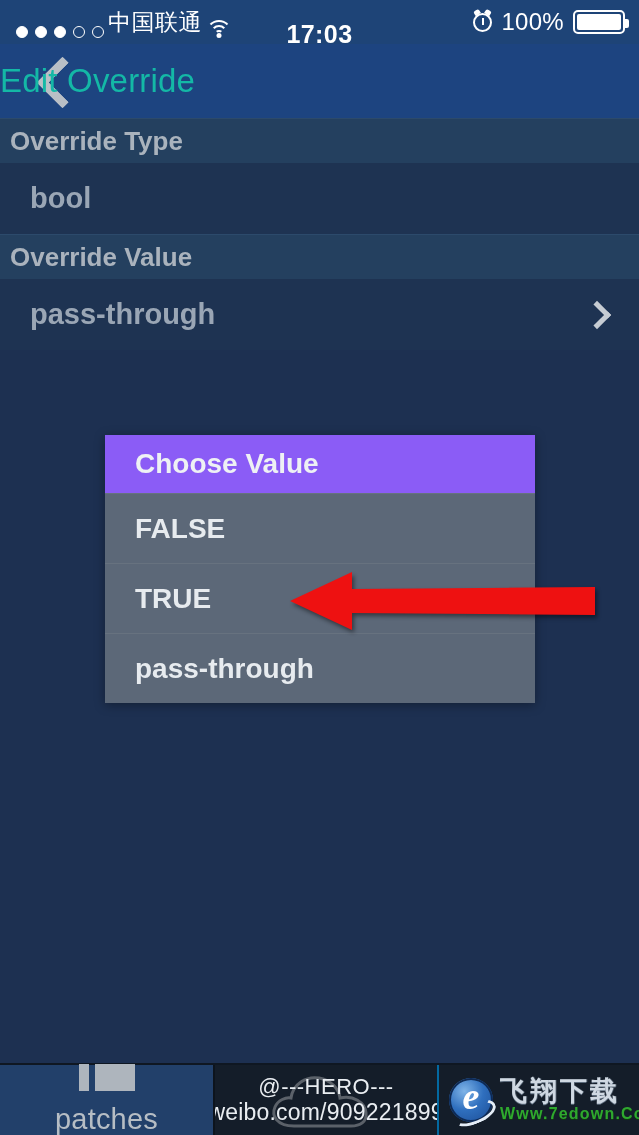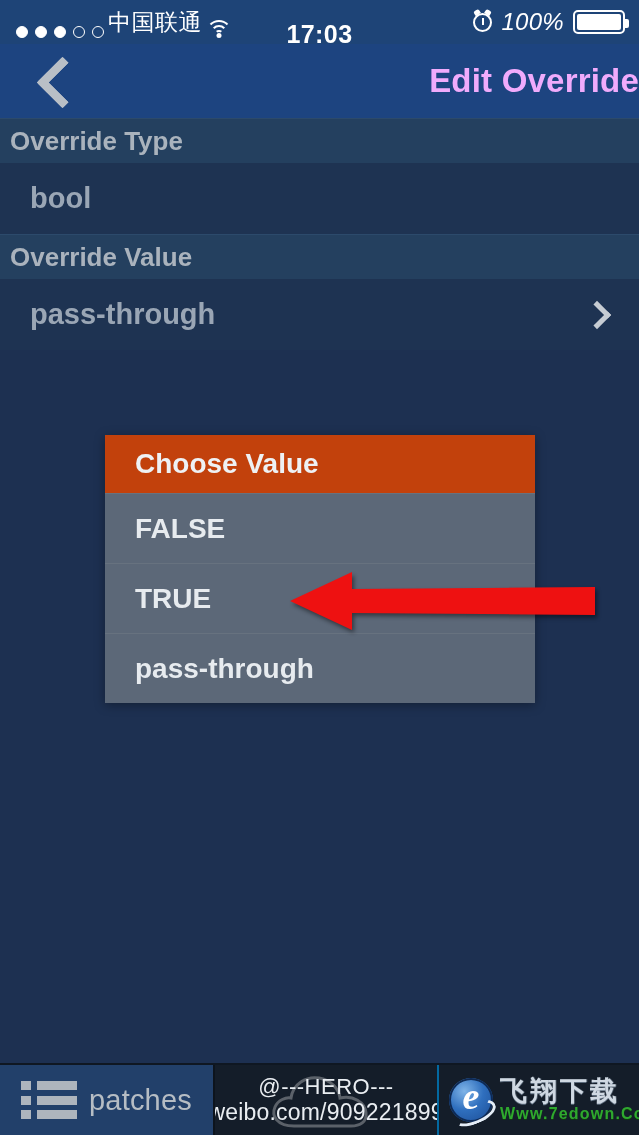--- a/index.html
+++ b/index.html
@@ -26,21 +26,21 @@
   .sb-carrier { font-size:23px; letter-spacing:.5px; font-weight:400; }
   .wifi { width:26px; height:19px; position:relative; display:inline-block; }
   .wifi span { position:absolute; left:50%; transform:translateX(-50%); border:2.2px solid #fff; border-bottom-color:transparent; border-left-color:transparent; border-right-color:transparent; border-radius:50%; }
   .wifi .w1 { width:26px; height:26px; top:1px; }
   .wifi .w2 { width:17px; height:17px; top:6px; }
   .wifi .w3 { width:8px;  height:8px;  top:11px; }
   .wifi .wdot { width:5px; height:5px; border-radius:50%; background:#fff; border:none; top:14px; }
 
   .sb-center { position:absolute; left:0; width:639px; text-align:center; font-size:25px; font-weight:700; letter-spacing:.4px;margin-top:24px; }
 
-  .sb-right { position:absolute; right:14px; display:flex; align-items:center; gap:9px;font-style:italic; }
+  .sb-right { position:absolute; right:14px; display:flex; align-items:center; gap:9px; }
   .alarm { width:19px; height:19px; border:2.2px solid #fff; border-radius:50%; position:relative; }
   .alarm:before, .alarm:after { content:""; position:absolute; top:-4.5px; width:6px; height:5px; background:#fff; border-radius:2px 2px 0 0; }
   .alarm:before { left:-1px; transform:rotate(-35deg); }
   .alarm:after  { right:-1px; transform:rotate(35deg); }
   .alarm i { position:absolute; left:7px; top:3px; width:2px; height:7px; background:#fff; }
   .sb-batt-text { font-size:24px; font-weight:400; letter-spacing:.3px; }
   .battery { width:52px; height:24px; border:2.2px solid #fff; border-radius:5px; position:relative; }
   .battery:after { content:""; position:absolute; right:-6px; top:7px; width:4px; height:9px; background:#fff; border-radius:0 2px 2px 0; }
   .battery i { position:absolute; left:2px; top:2px; bottom:2px; right:2px; background:#fff; border-radius:2px; }
 
@@ -55,21 +55,21 @@
   }
   .nav-back:before {
     content:""; position:absolute; left:8px; top:9px;
     width:28px; height:28px;
     border-left:9px solid #b9bfc6; border-bottom:9px solid #b9bfc6;
     transform:rotate(45deg);
     border-radius:2px;
   }
   .nav-title {
     position:absolute; left:0; width:639px; top:50%; transform:translateY(-50%);
-    text-align:right; color:#f0abfc; font-size:33px; font-weight:700; letter-spacing:.2px;
+    text-align:left; color:#14b8a6; font-size:33px; font-weight:400; letter-spacing:.2px;
   }
 
   
   .list { position:absolute; top:118px; left:0; width:639px; }
   .sect-header {
     height:45px; background:#24405f;
     display:flex; align-items:center;
     padding-left:10px;
     color:#aab3bd; font-size:26px; font-weight:700;
     border-top:1px solid #2c4a6b;
@@ -88,21 +88,21 @@
   }
 
   
   .dialog {
     position:absolute; left:105px; top:435px; width:430px;
     background:#5c6877;
     box-shadow:0 2px 10px rgba(0,0,0,.35);
     overflow:hidden;
   }
   .dlg-title {
-    height:58px; background:#c2410c;
+    height:58px; background:#8b5cf6;
     display:flex; align-items:center;
     padding-left:30px;
     color:#eef1f4; font-size:28px; font-weight:700;
   }
   .dlg-item {
     height:70px; background:#5c6878;
     display:flex; align-items:center;
     padding-left:30px;
     color:#e7ebef; font-size:28px; font-weight:700;
     border-top:1px solid #67727f;
@@ -120,20 +120,21 @@
   .bottombar {
     position:absolute; bottom:0; left:0; width:639px; height:72px;
     background:#141d29;
     border-top:2px solid #0f1722;
     display:flex; align-items:stretch;
   }
   .tab-patches {
     width:213px; background:#22406a;
     display:flex; align-items:center; justify-content:center; gap:12px;
     cursor:pointer;
+    flex-direction:column;
   }
   .ico-list { width:56px; height:38px; display:flex; flex-direction:column; justify-content:space-between; }
   .ico-list .r { display:flex; align-items:center; gap:6px; height:9px; }
   .ico-list .r b { display:block; width:10px; height:9px; background:#aeb5bd; }
   .ico-list .r i { display:block; flex:1; height:9px; background:#aeb5bd; }
   .tab-label { color:#b6bdc4; font-size:29px; letter-spacing:.2px; }
 
   .watermark {
     flex:1; position:relative;
     display:flex; flex-direction:column; align-items:center; justify-content:center;

